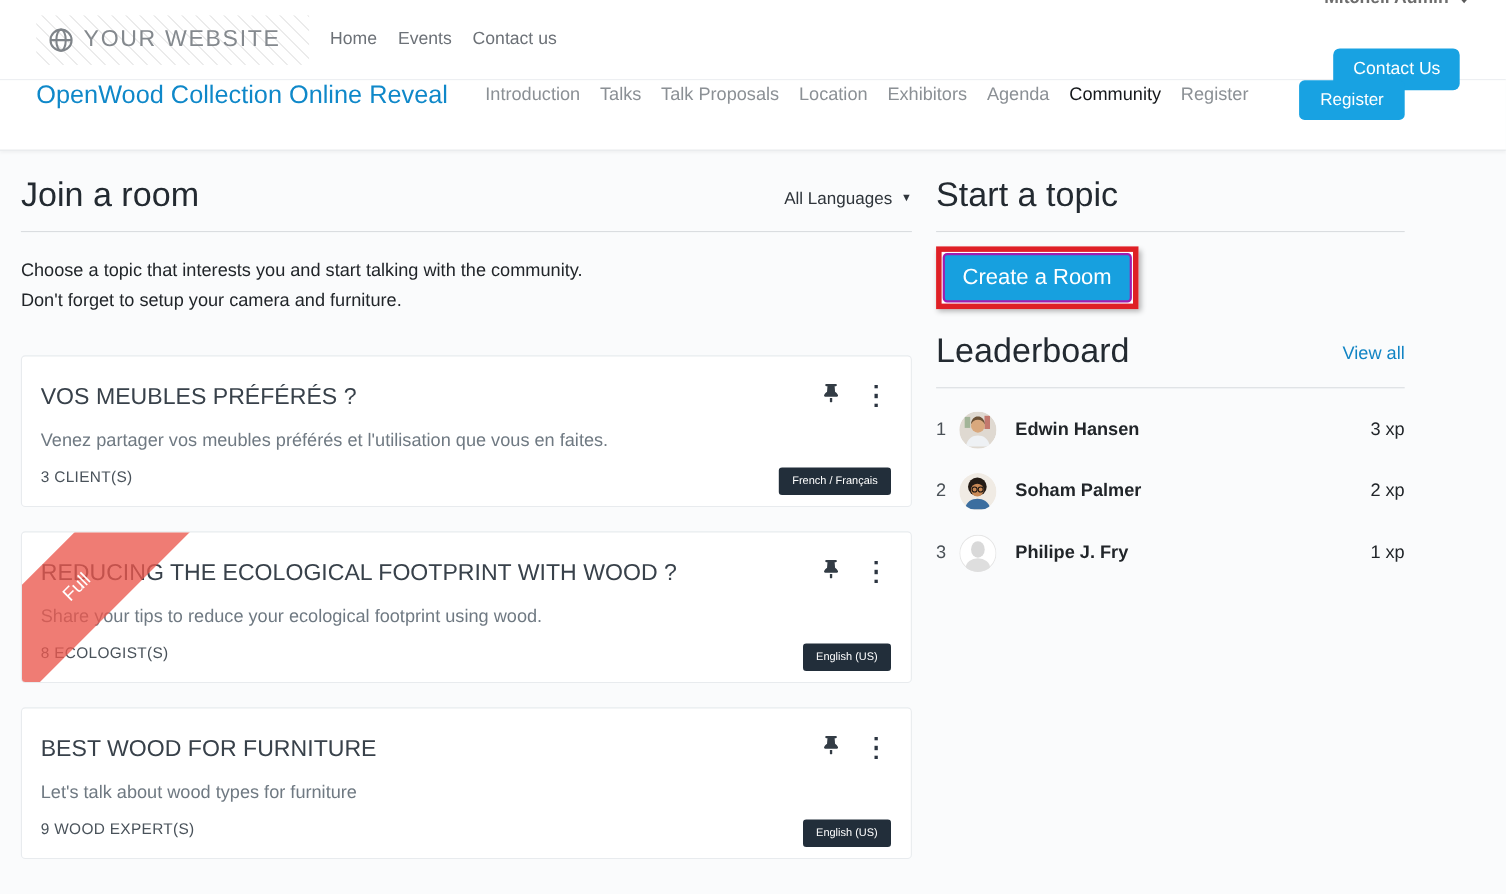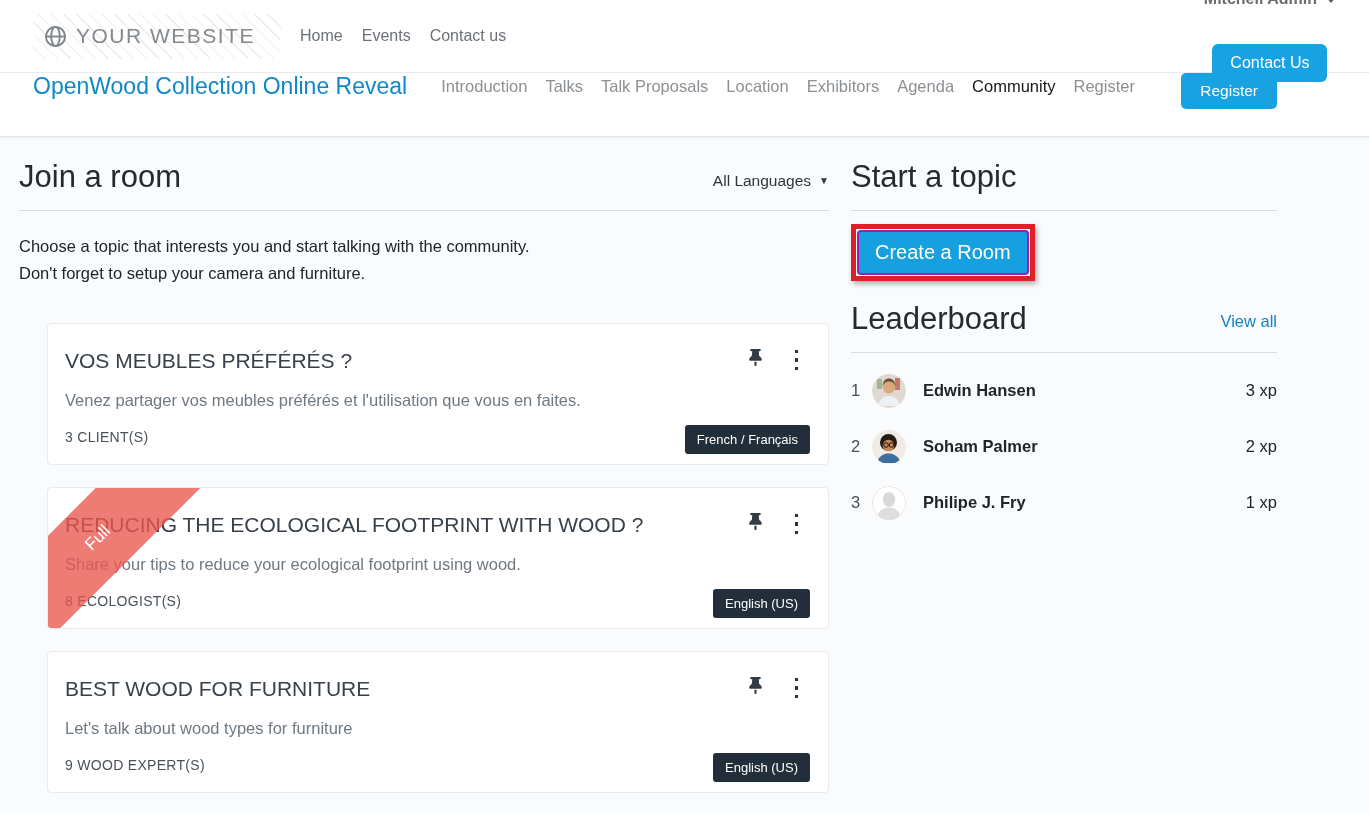--- a/index.html
+++ b/index.html
@@ -40,32 +40,32 @@
   .divider { border:none; border-top:1px solid #dadde0; margin:13px 0 0; }
 
   .lang-filter { display:flex; align-items:center; gap:8px; font-size:15.5px; color:#2f353b; padding-bottom:7px; cursor:pointer; }
   .caret-glyph { font-size:10px; line-height:1; color:#2f353b; }
 
   .intro { margin-top:22px; font-size:16.5px; line-height:27px; color:#212529; }
 
   
   .rooms { margin-top:36px; }
   .room-card { position:relative; overflow:hidden; background:#fff; border:1px solid #e8ebee;
-    border-radius:4px; padding:16px 18px 10px 17px; cursor:pointer;margin-left:28px; }
+    border-radius:4px; padding:16px 18px 10px 17px; cursor:pointer; }
   .room-card + .room-card { margin-top:22px; }
   .card-head { display:flex; align-items:flex-start; }
   .room-title { margin:4px 0 0; font-size:21px; font-weight:400; color:#38414a; line-height:33px; max-width:580px; }
   .card-icons { margin-left:auto; display:flex; gap:33px; align-items:flex-start; padding:9px 12px 0 0; }
   .pin-btn svg { fill:#333c45; }
   .kebab { display:flex; flex-direction:column; gap:5px; padding-top:1px; cursor:pointer; }
   .kebab i { width:3.5px; height:3.5px; background:#2b3440; display:block; }
   .room-desc { margin:11px 0 0; font-size:16.5px; line-height:24px; color:#6f7982; }
   .card-foot { display:flex; justify-content:space-between; align-items:flex-end; margin-top:13px; }
   .participants { font-size:14px; color:#49525a; letter-spacing:0.3px; padding-bottom:9px; }
-  .lang-badge { background:#222e3a; color:#fff; font-size:13px; padding:7px 12px; border-radius:3px; white-space:nowrap; }
+  .lang-badge { background:#222e3a; color:#fff; font-size:10px; padding:7px 12px; border-radius:3px; white-space:nowrap; }
   .ribbon { position:absolute; left:-100px; top:13px; width:300px; height:74px;
     transform:rotate(-45deg); background:rgba(235,87,77,0.78); color:#fff;
     display:flex; align-items:center; justify-content:center; font-size:17px; z-index:2; pointer-events:none; }
 
   
   .side-text { margin-top:22px; font-size:16.5px; color:#212529; }
   .annotation-box { display:inline-block; border:5px solid #df2026; padding:1px; background:#fff;
     margin-top:13px; box-shadow:2px 3px 5px rgba(0,0,0,0.3); }
   .create-room-btn { display:block; background:#17a0df; border:2px solid #a21caf; border-radius:4px;
     color:#fff; font-family:inherit; font-size:20px; padding:9px 16px; cursor:pointer; }

